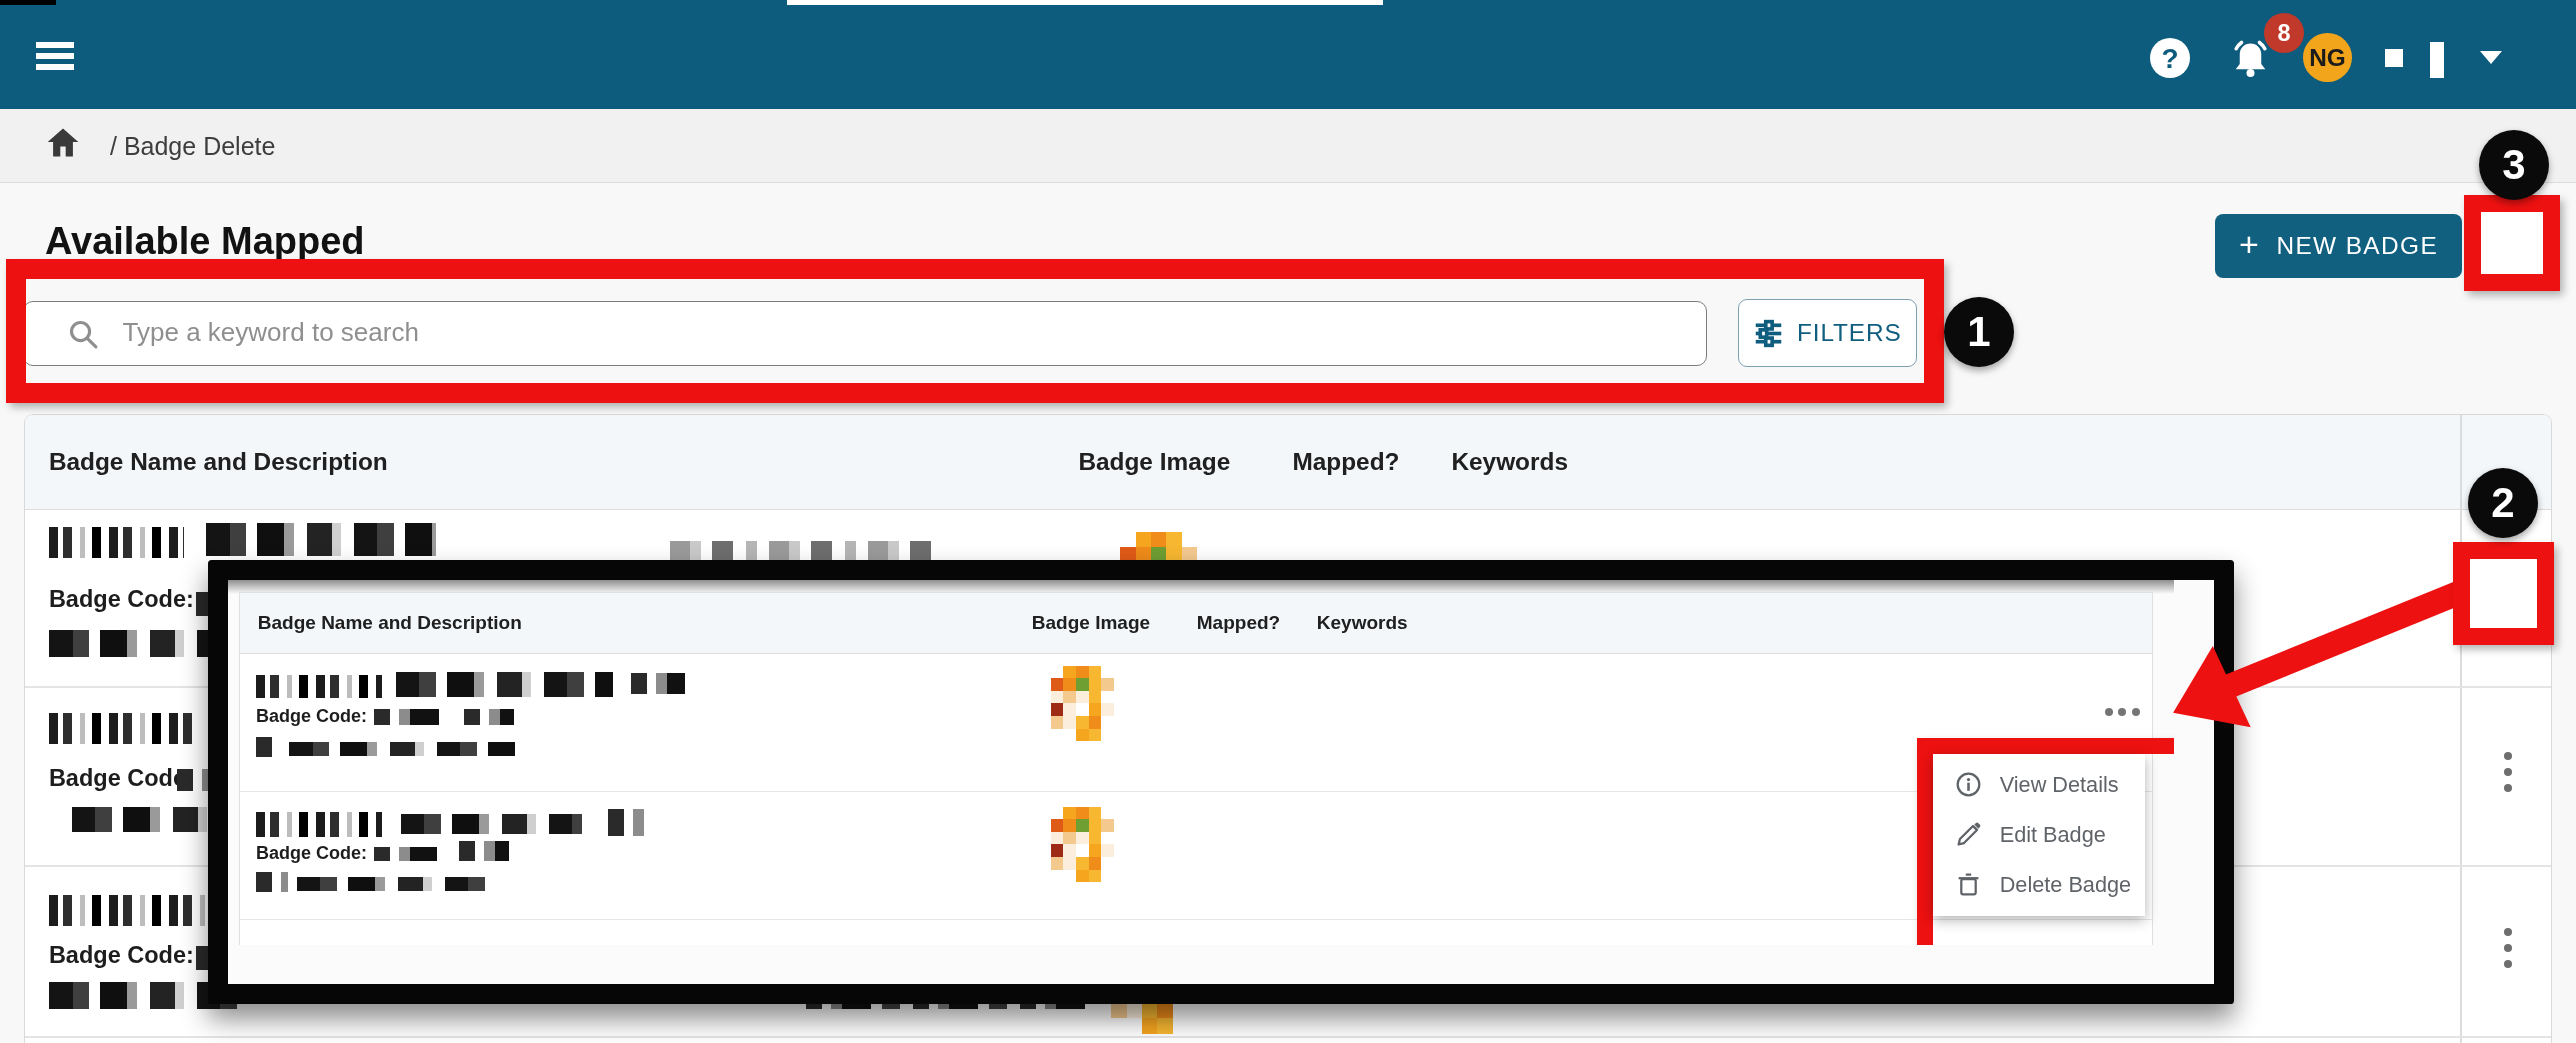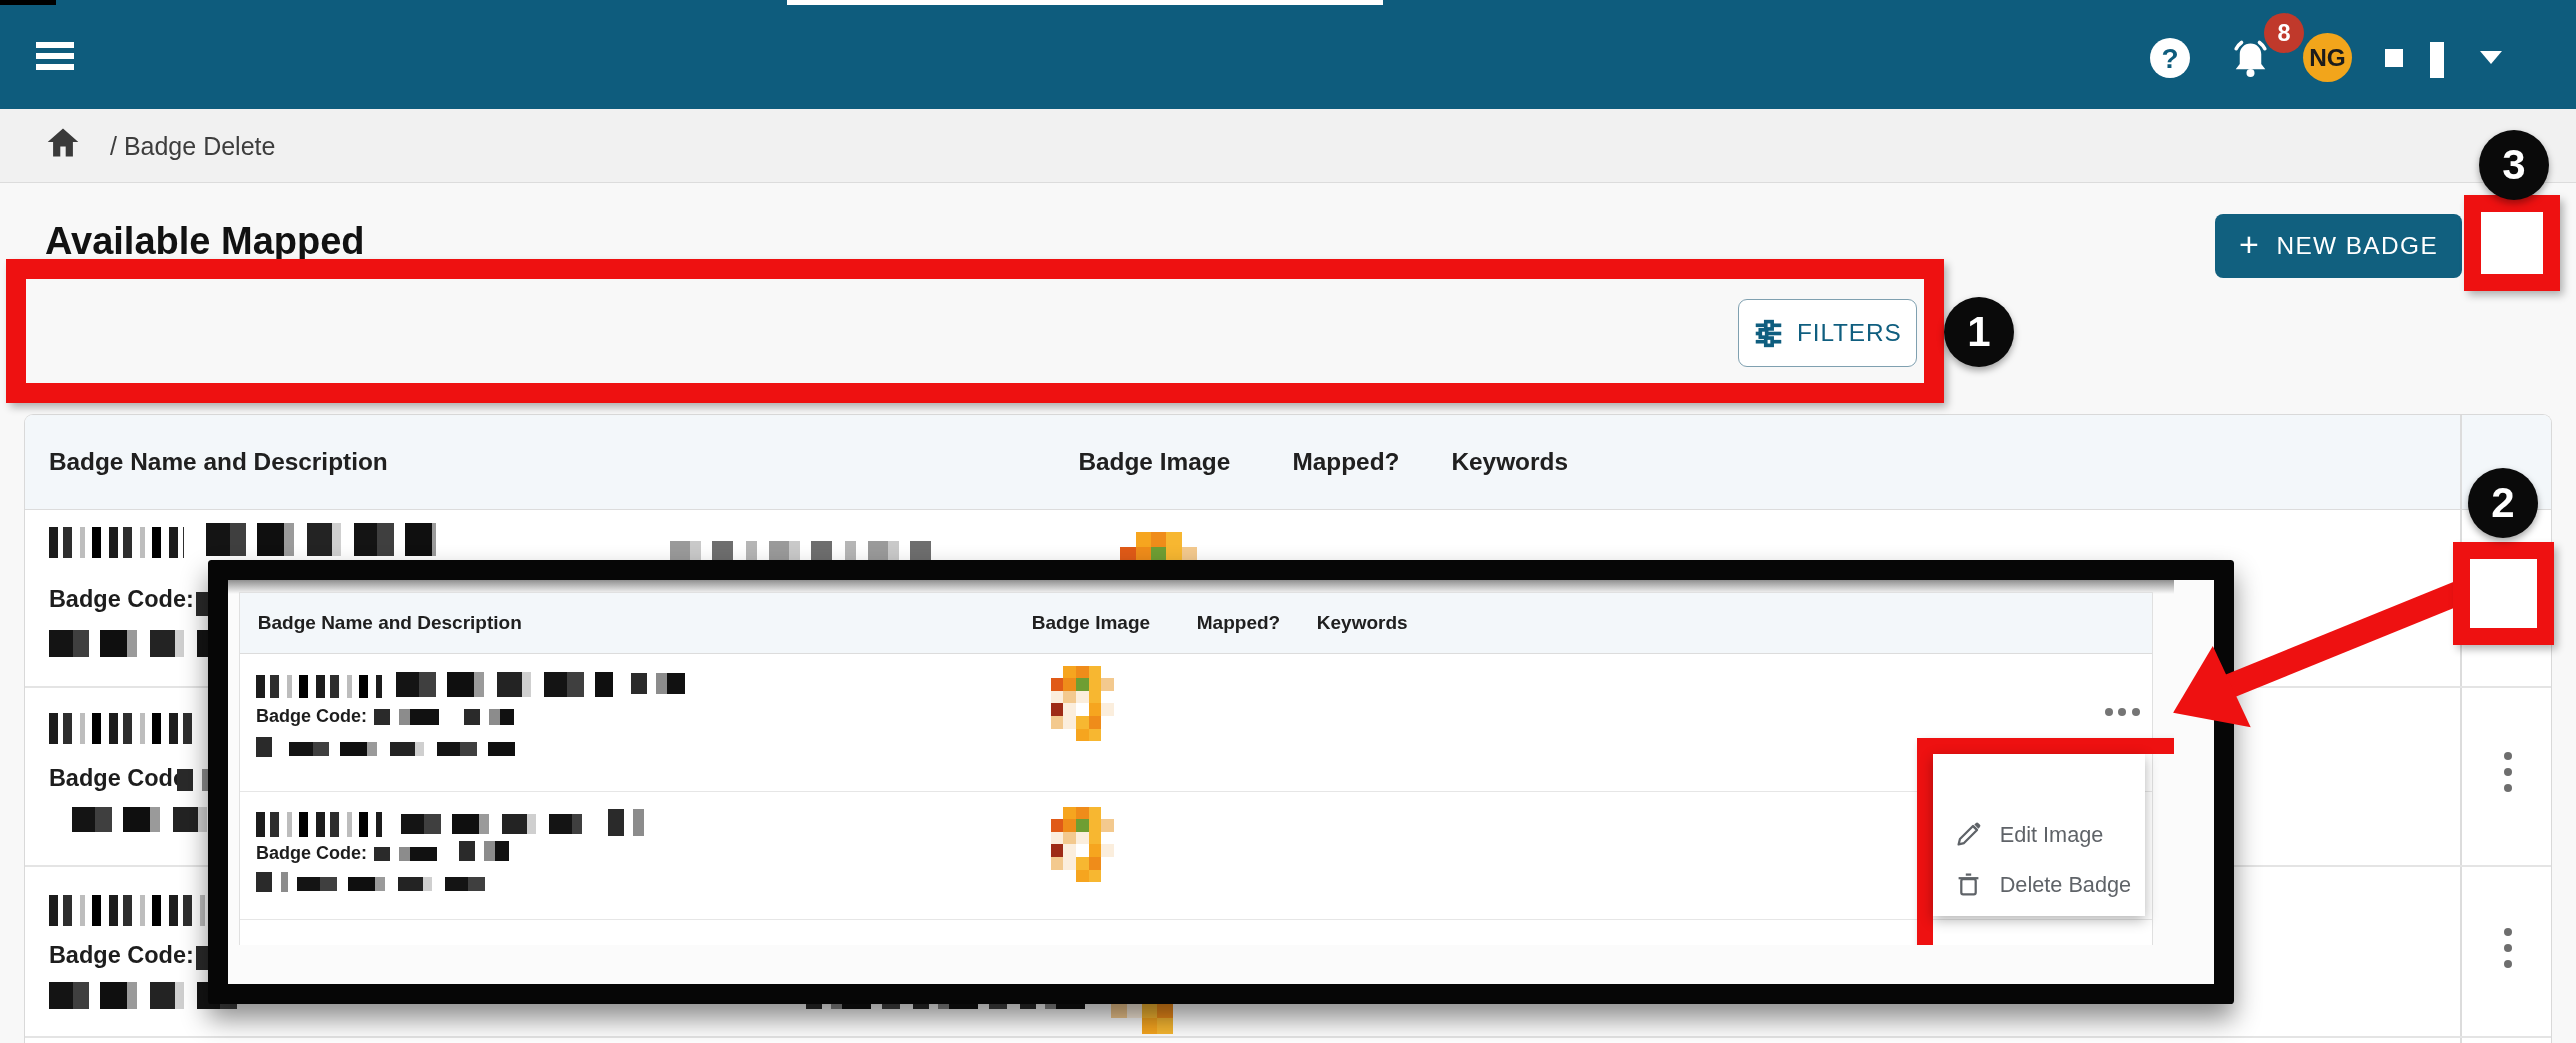--- a/index.html
+++ b/index.html
@@ -138,20 +138,27 @@
   <div class="abs crumbbar"></div>
   <div class="abs" style="left:45px;top:125px;z-index:2">
     <svg width="36" height="36" viewBox="0 0 40 40">
         <path d="M20 4 3 19h6v16h8V24h6v11h8V19h6z" fill="#3a3a3a"></path>
       </svg>
   </div>
   <div class="abs crumbtext" style="z-index:2">/ Badge Delete</div>
 
   <div class="abs title">Available Mapped</div>
 
+  <div class="abs searchbox">
+    <svg class="abs" style="left:43px;top:16.2px" width="32.5" height="32.5" viewBox="0 0 36 36">
+      <circle cx="15" cy="15" r="10" fill="none" stroke="#8f8f8f" stroke-width="3.5"></circle>
+      <line x1="23" y1="23" x2="32" y2="32" stroke="#8f8f8f" stroke-width="3.5" stroke-linecap="round"></line>
+    </svg>
+    <input type="text" placeholder="Type a keyword to search" style="">
+  </div>
   <div class="abs filtersbtn">
     <svg width="31" height="31" viewBox="0 0 34 34">
       <g stroke="#0f5e7f" stroke-width="4">
         <line x1="3" y1="8" x2="14" y2="8"></line>
           <line x1="22" y1="8" x2="31" y2="8"></line>
           <rect x="14" y="4" width="7" height="8" fill="#fff"></rect>
         <line x1="3" y1="17" x2="8" y2="17"></line>
           <line x1="16" y1="17" x2="31" y2="17"></line>
           <rect x="8" y="13" width="7" height="8" fill="#fff"></rect>
         <line x1="3" y1="26" x2="14" y2="26"></line>
@@ -381,27 +388,35 @@
             <div style="background: transparent;"></div>
             <div style="background: rgb(255, 255, 255);"></div>
             <div style="background: rgb(246, 165, 31);"></div>
             <div style="background: rgb(247, 183, 49);"></div>
             <div style="background: transparent;"></div>
           </div>
       </div>
 
       <div class="menubox">
         <div class="menu">
+          <div class="mitem" style="top:5.4px">
+            <svg width="27" height="27" viewBox="0 0 30 30">
+              <circle cx="15" cy="15" r="12" fill="none" stroke="#5f6368" stroke-width="2.5"></circle>
+              <circle cx="15" cy="9.5" r="1.8" fill="#5f6368"></circle>
+              <rect x="13.6" y="13" width="2.8" height="9" fill="#5f6368"></rect>
+            </svg>
+            <span>View Details</span>
+          </div>
           <div class="mitem" style="top:55px">
             <svg width="27" height="27" viewBox="0 0 30 30">
               <path d="M4 26 5.5 20 20 5.5 24.5 10 10 24.5 4 26z" fill="none" stroke="#5f6368" stroke-width="2.5" stroke-linejoin="round"></path>
               <path d="M20 5.5 24.5 10" stroke="#5f6368" stroke-width="2.5"></path>
               <path d="M21.5 4l4.5 4.5 1.5-1.5a2 2 0 0 0 0-3L26 2.5a2 2 0 0 0-3 0z" fill="#5f6368"></path>
             </svg>
-            <span>Edit Image</span>
+            <span>Edit Badge</span>
           </div>
           <div class="mitem" style="top:105px">
             <svg width="27" height="27" viewBox="0 0 30 30">
               <rect x="7" y="9" width="16" height="17" rx="2" fill="none" stroke="#5f6368" stroke-width="2.5"></rect>
               <line x1="4" y1="8" x2="26" y2="8" stroke="#5f6368" stroke-width="2.5"></line>
               <line x1="12" y1="4" x2="18" y2="4" stroke="#5f6368" stroke-width="2.5"></line>
             </svg>
             <span>Delete Badge</span>
           </div>
         </div>

